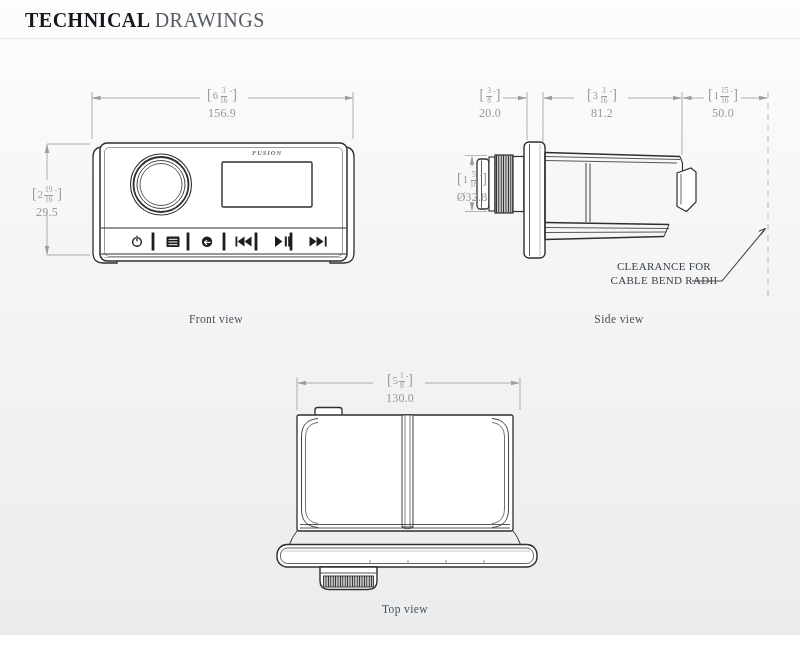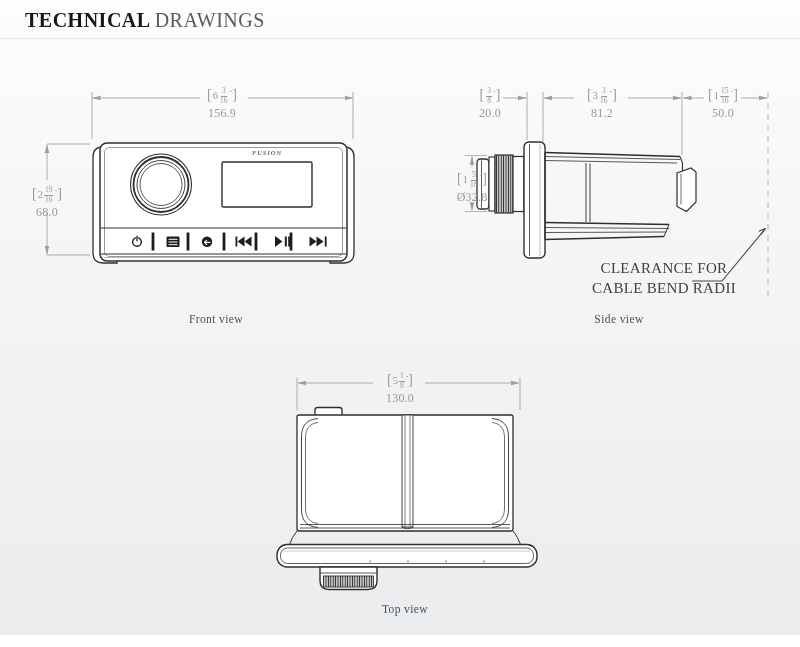--- a/index.html
+++ b/index.html
@@ -16,21 +16,21 @@
   .dimlabel{position:absolute;transform:translateX(-50%);text-align:center;color:#97999b;line-height:1;}
   .fval{display:inline-flex;align-items:center;justify-content:center;}
   .fval .br{font-size:14px;font-weight:300;position:relative;top:-1px;}
   .fval .whole{font-size:10.5px;padding:0 1px 0 1px;}
   .frac{display:inline-flex;flex-direction:column;align-items:center;font-size:7.5px;line-height:1.15;}
   .frac i{font-style:normal;padding:0 1px;}
   .frac i.nu{border-bottom:1px solid #97999b;}
   .tol{font-size:8px;position:relative;top:-4px;padding-left:1px;}
   .mm{font-size:12px;margin-top:2px;color:#97999b;letter-spacing:.2px;}
   .viewlabel{position:absolute;transform:translateX(-50%);font-size:11.5px;color:#47505a;letter-spacing:.4px;white-space:nowrap;}
-  .note{position:absolute;transform:translateX(-50%);text-align:center;font-size:15px;line-height:1.3;color:#3a434c;letter-spacing:.3px;white-space:nowrap;}
+  .note{position:absolute;transform:translateX(-50%);text-align:center;font-size:11px;line-height:1.3;color:#3a434c;letter-spacing:.3px;white-space:nowrap;}
 </style>
 </head>
 <body>
 
 <div class="page">
 
   <div class="header">
     <span class="title-bold">TECHNICAL</span>
     <span class="title-light">DRAWINGS</span>
   </div>
@@ -251,21 +251,21 @@
     <div class="fval">
       <span class="br">[</span>
         <span class="whole">2</span>
         <span class="frac">
           <i class="nu">19</i>
           <i>16</i>
         </span>
         <span class="tol">-</span>
         <span class="br">]</span>
     </div>
-    <div class="mm">68.0</div>
+    <div class="mm">29.5</div>
   </div>
 
   <div class="dimlabel" style="left:490px;top:87px;">
     <div class="fval">
       <span class="br">[</span>
         <span class="whole"></span>
         <span class="frac">
           <i class="nu">3</i>
           <i>8</i>
         </span>

